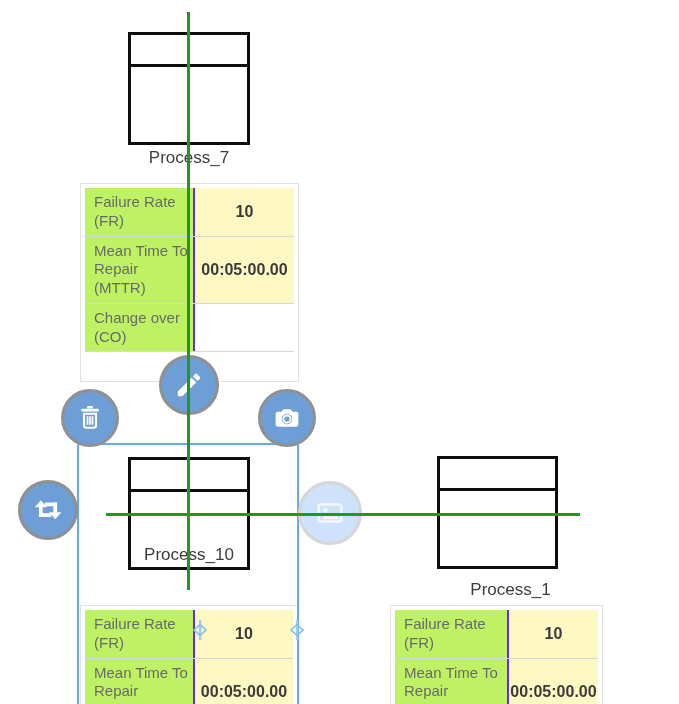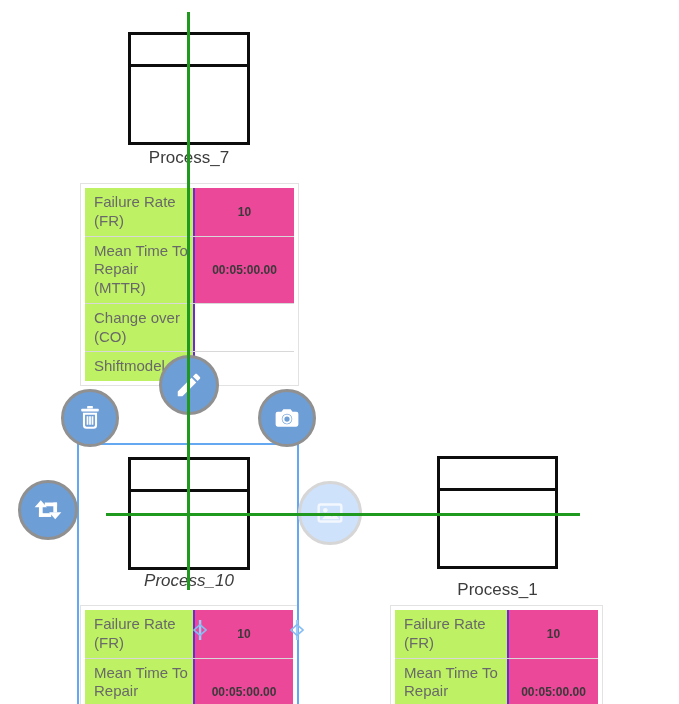--- a/index.html
+++ b/index.html
@@ -32,21 +32,21 @@
   .prow:last-child{border-bottom:none;}
   .pcell-label{
     width:110px;flex:0 0 auto;background:#bef264;color:#696969;
     font-size:15px;line-height:1.25;padding:5px 4px 5px 9px;
     border-right:2px solid #6d28d9;display:flex;align-items:center;
     box-sizing:border-box;
   }
   .t1 .pcell-label{width:114px;}
   .pcell-value{
     flex:1;display:flex;align-items:center;justify-content:center;
-    font-size:12px;font-weight:700;color:#3a3a3a;background:#ec4899;
+    font-size:16px;font-weight:700;color:#3a3a3a;background:#fef9c3;
   }
   .rh40{min-height:40px;} .rh42{min-height:42px;} .rh38{min-height:38px;} .rh25{min-height:25px;}
   
   .selection-rect{
     position:absolute;border:2px solid #63a8f0;box-sizing:border-box;
     z-index:20;background:transparent;
   }
   .resize-handle{position:absolute;z-index:50;}
   
   .circle-btn{
@@ -73,48 +73,47 @@
     <div class="pcell-value">10</div>
   </div>
   <div class="prow rh40">
     <div class="pcell-label">Mean Time To Repair (MTTR)</div>
     <div class="pcell-value">00:05:00.00</div>
   </div>
   <div class="prow rh38">
     <div class="pcell-label">Change over (CO)</div>
   </div>
   <div class="prow rh25">
-    <div class="pcell-label">Shiftmodel</div>
   </div>
 </div>
 
 <div class="node-box" style="left:128px;top:457px;width:122px;height:113px;">
   <div class="divider"></div>
 </div>
-<div class="node-label" style="left:128px;top:571px;width:122px;font-style:italic;">Process_10</div>
+<div class="node-label" style="left:128px;top:545px;width:122px;">Process_10</div>
 
 <div class="ptable t10" style="left:80px;top:605px;width:218px;">
   <div class="prow rh42">
     <div class="pcell-label">Failure Rate (FR)</div>
     <div class="pcell-value">10</div>
   </div>
   <div class="prow rh40">
     <div class="pcell-label">Mean Time To Repair (MTTR)</div>
     <div class="pcell-value">00:05:00.00</div>
   </div>
   <div class="prow rh40">
     <div class="pcell-label">Change over (CO)</div>
     <div class="pcell-value"></div>
   </div>
 </div>
 
 <div class="node-box" style="left:437px;top:456px;width:121px;height:113px;">
   <div class="divider"></div>
 </div>
-<div class="node-label" style="left:437px;top:580px;width:121px;">Process_1</div>
+<div class="node-label" style="left:450px;top:580px;width:121px;">Process_1</div>
 
 <div class="ptable t1" style="left:390px;top:605px;width:213px;">
   <div class="prow rh42">
     <div class="pcell-label">Failure Rate (FR)</div>
     <div class="pcell-value">10</div>
   </div>
   <div class="prow rh40">
     <div class="pcell-label">Mean Time To Repair (MTTR)</div>
     <div class="pcell-value">00:05:00.00</div>
   </div>

